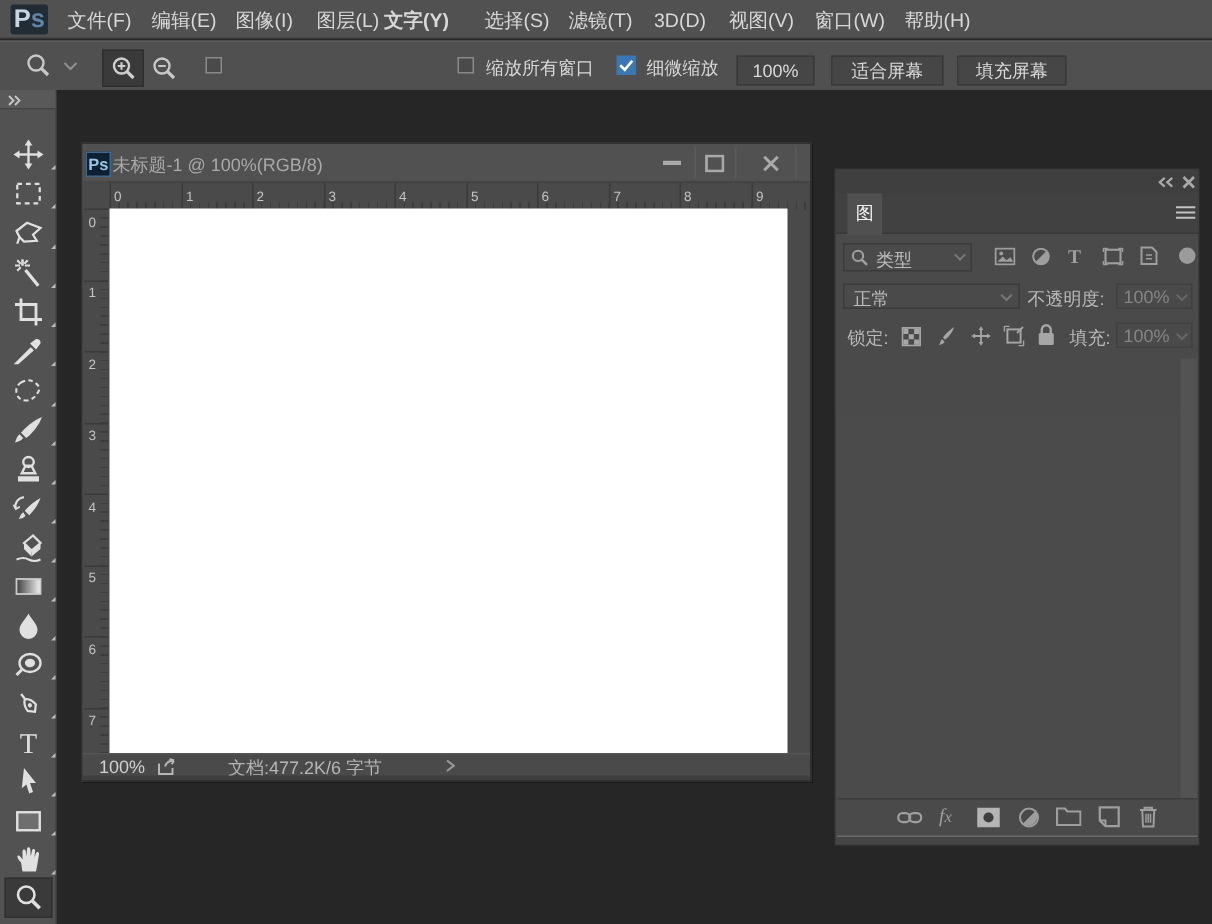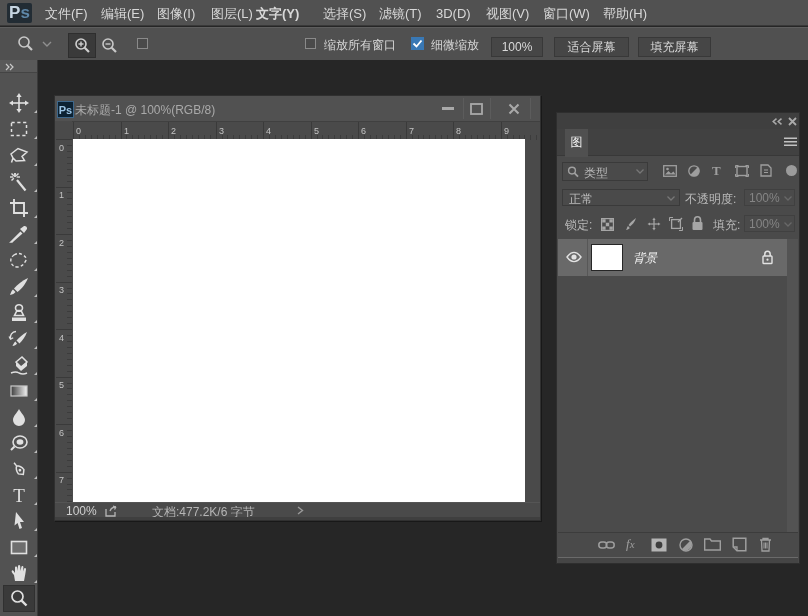--- a/index.html
+++ b/index.html
@@ -465,34 +465,20 @@
       <path d="M3.5,6 L3.5,4 A3,3.2 0 0 1 9.5,4 L9.5,6" fill="none" stroke="#a6a6a6" stroke-width="1.6"></path>
       <rect x="1.5" y="6" width="10" height="8" rx="1" fill="#a6a6a6"></rect>
     </svg>
     <div class="plabel abs" style="left:156px;top:104px;">填充:</div>
     <div class="abs" style="left:187px;top:102px;width:51px;height:17px;border:1px solid #404040;"></div>
     <div class="pdim abs" style="left:192px;top:104px;">100%</div>
     <svg class="abs" style="left:227px;top:109px;" width="8" height="5" viewBox="0 0 8 5">
       <path d="M0.5,0.5 L4,4 L7.5,0.5" fill="none" stroke="#686868" stroke-width="1.3"></path>
     </svg>
 
-    <div id="layerrow" class="abs">
-      <div id="eyecol" class="abs"></div>
-      <svg class="abs" style="left:8px;top:12px;" width="16" height="12" viewBox="0 0 16 12">
-        <path d="M1,6 C3.5,2.5 6,1.4 8,1.4 C10,1.4 12.5,2.5 15,6 C12.5,9.5 10,10.6 8,10.6 C6,10.6 3.5,9.5 1,6 Z" fill="none" stroke="#e2e2e2" stroke-width="1.4"></path>
-        <circle cx="8" cy="6" r="2.6" fill="#e2e2e2"></circle>
-      </svg>
-      <div id="layerthumb" class="abs"></div>
-      <div class="abs" style="left:75px;top:11px;color:#f2f2f2;font-size:12px;font-style:italic;">背景</div>
-      <svg class="abs" style="left:203px;top:11px;" width="13" height="15" viewBox="0 0 13 15">
-        <path d="M3.8,6 L3.8,4.2 A2.7,2.9 0 0 1 9.2,4.2 L9.2,6" fill="none" stroke="#e2e2e2" stroke-width="1.5"></path>
-        <rect x="2" y="6" width="9" height="7.5" rx="0.8" fill="none" stroke="#e2e2e2" stroke-width="1.4"></rect>
-        <circle cx="6.5" cy="9.7" r="1.1" fill="#e2e2e2"></circle>
-      </svg>
-    </div>
     <div id="playlist" class="abs"></div>
     <div id="pgutter" class="abs"></div>
 
     <div id="pbottom" class="abs">
       <svg class="abs" style="left:40px;top:6px;" width="17" height="12" viewBox="0 0 17 12">
         <rect x="0.8" y="3" width="8" height="6" rx="3" fill="none" stroke="#9e9e9e" stroke-width="1.5"></rect>
         <rect x="8.2" y="3" width="8" height="6" rx="3" fill="none" stroke="#9e9e9e" stroke-width="1.5"></rect>
       </svg>
       <div class="abs" style="left:68px;top:3px;color:#9e9e9e;font-size:13px;font-style:italic;font-family:'Liberation Serif',serif;">f<span style="font-size:11px;">x</span></div>
       <svg class="abs" style="left:93px;top:5px;" width="16" height="14" viewBox="0 0 16 14">

